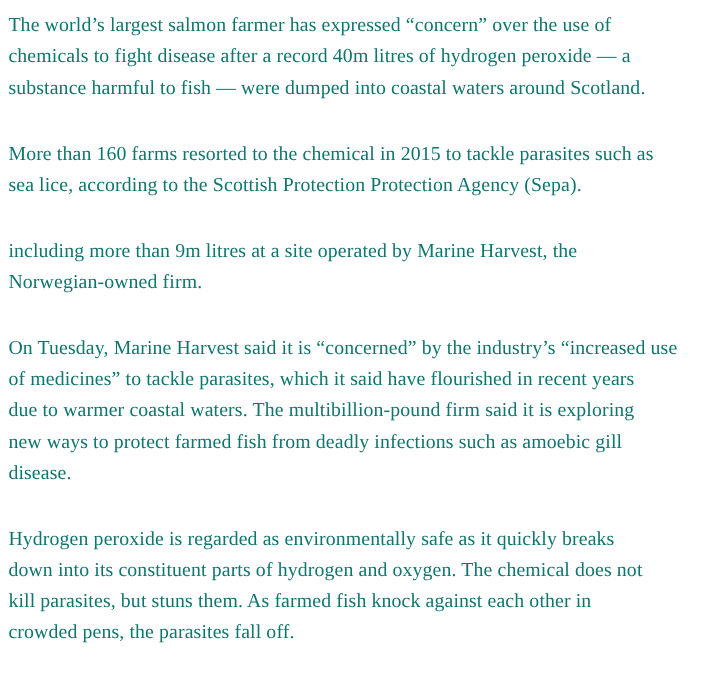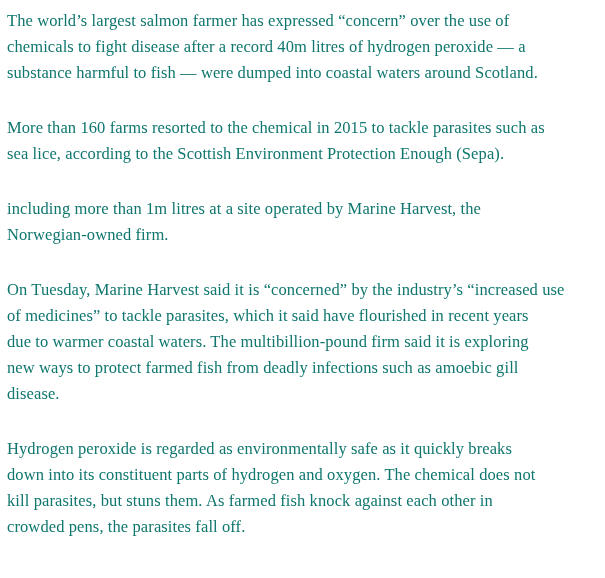--- a/index.html
+++ b/index.html
@@ -35,25 +35,25 @@
 <div class="article">
 
   <p class="para">
     <span class="line">The world’s largest salmon farmer has expressed “concern” over the use of</span>
     <span class="line">chemicals to fight disease after a record 40m litres of hydrogen peroxide — a</span>
     <span class="line">substance harmful to fish — were dumped into coastal waters around Scotland.</span>
   </p>
 
   <p class="para">
     <span class="line">More than 160 farms resorted to the chemical in 2015 to tackle parasites such as</span>
-    <span class="line">sea lice, according to the Scottish Environment Protection Enough (Sepa).</span>
+    <span class="line">sea lice, according to the Scottish Protection Protection Agency (Sepa).</span>
   </p>
 
   <p class="para">
-    <span class="line">including more than 1m litres at a site operated by Marine Harvest, the</span>
+    <span class="line">including more than 9m litres at a site operated by Marine Harvest, the</span>
     <span class="line">Norwegian-owned firm.</span>
   </p>
 
   <p class="para">
     <span class="line">On Tuesday, Marine Harvest said it is “concerned” by the industry’s “increased use</span>
     <span class="line">of medicines” to tackle parasites, which it said have flourished in recent years</span>
     <span class="line">due to warmer coastal waters. The multibillion-pound firm said it is exploring</span>
     <span class="line">new ways to protect farmed fish from deadly infections such as amoebic gill</span>
     <span class="line">disease.</span>
   </p>

